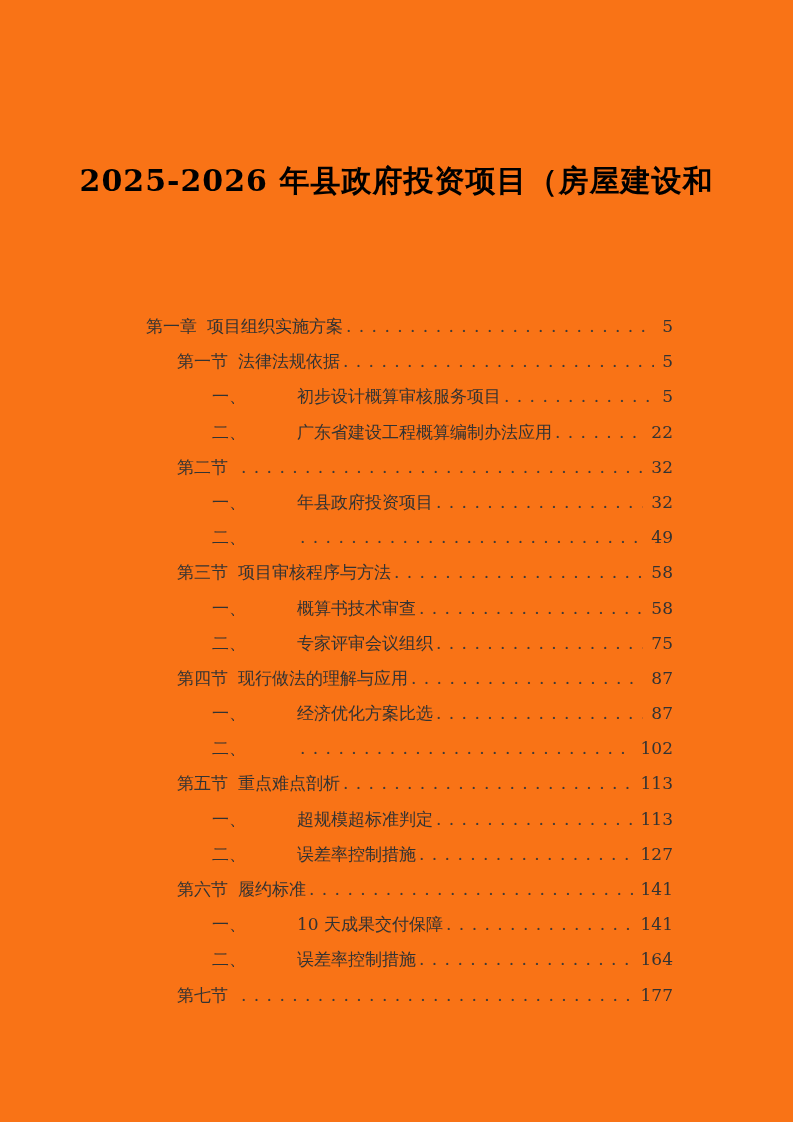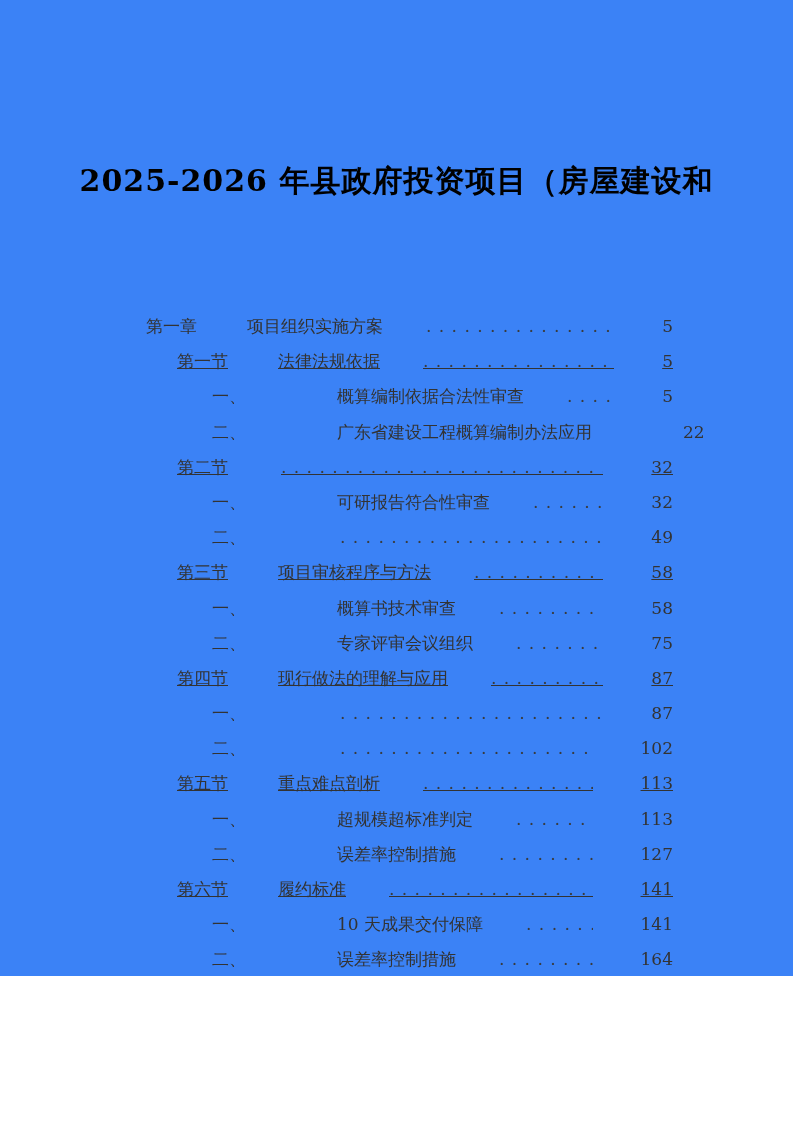--- a/index.html
+++ b/index.html
@@ -3,22 +3,22 @@
 <meta charset="utf-8">
 <style>
   html, body {
     margin: 0;
     padding: 0;
     background: #ffffff;
   }
   .page {
     position: relative;
     width: 793px;
-    height: 976px;
-    background: #3b82f6;
+    height: 1122px;
+    background: #f97316;
     overflow: hidden;
     font-family: "DejaVu Serif", "Liberation Serif", serif;
   }
   .doc-title {
     position: absolute;
     top: 158px;
     left: 60px;
     right: 60px;
     text-align: center;
     font-size: 30px;
@@ -34,24 +34,23 @@
     right: 120px;
   }
   .row {
     display: flex;
     align-items: baseline;
     height: 35.2px;
     line-height: 35.2px;
     font-size: 17px;
     color: #333333;
     white-space: nowrap;
-    gap: 40px;
   }
   .lvl1 { padding-left: 0; }
-  .lvl2 { padding-left: 31px; text-decoration: underline; }
+  .lvl2 { padding-left: 31px; }
   .lvl3 { padding-left: 66px; }
   .num  { flex: none; }
   .lvl1 .num, .lvl2 .num { margin-right: 10px; }
   .lvl3 .num {
     display: inline-block;
     width: 85px;
   }
   .lbl { flex: none; }
   .dots {
     flex: 1 1 auto;
@@ -88,41 +87,41 @@
 
     <div class="row lvl2">
       <span class="num">第一节</span>
       <span class="lbl">法律法规依据</span>
       <span class="dots">. . . . . . . . . . . . . . . . . . . . . . . . . . . . . . . . . . . . . . . . . . . . . . . . . . . . . . . . . . . . . . . . . . . . . . . . . . . . . . . . . . . . . . . . . . . . . . . . . . . . . . . . . . . . . . . . . . . . . . . . </span>
       <span class="pg">5</span>
     </div>
 
     <div class="row lvl3">
       <span class="num">一、</span>
-      <span class="lbl">概算编制依据合法性审查</span>
+      <span class="lbl">初步设计概算审核服务项目</span>
       <span class="dots">. . . . . . . . . . . . . . . . . . . . . . . . . . . . . . . . . . . . . . . . . . . . . . . . . . . . . . . . . . . . . . . . . . . . . . . . . . . . . . . . . . . . . . . . . . . . . . . . . . . . . . . . . . . . . . . . . . . . . . . . </span>
       <span class="pg">5</span>
     </div>
 
     <div class="row lvl3">
       <span class="num">二、</span>
       <span class="lbl">广东省建设工程概算编制办法应用</span>
       <span class="dots">. . . . . . . . . . . . . . . . . . . . . . . . . . . . . . . . . . . . . . . . . . . . . . . . . . . . . . . . . . . . . . . . . . . . . . . . . . . . . . . . . . . . . . . . . . . . . . . . . . . . . . . . . . . . . . . . . . . . . . . . </span>
       <span class="pg">22</span>
     </div>
 
     <div class="row lvl2">
       <span class="num">第二节</span>
       <span class="dots">. . . . . . . . . . . . . . . . . . . . . . . . . . . . . . . . . . . . . . . . . . . . . . . . . . . . . . . . . . . . . . . . . . . . . . . . . . . . . . . . . . . . . . . . . . . . . . . . . . . . . . . . . . . . . . . . . . . . . . . . </span>
       <span class="pg">32</span>
     </div>
 
     <div class="row lvl3">
       <span class="num">一、</span>
-      <span class="lbl">可研报告符合性审查</span>
+      <span class="lbl">年县政府投资项目</span>
       <span class="dots">. . . . . . . . . . . . . . . . . . . . . . . . . . . . . . . . . . . . . . . . . . . . . . . . . . . . . . . . . . . . . . . . . . . . . . . . . . . . . . . . . . . . . . . . . . . . . . . . . . . . . . . . . . . . . . . . . . . . . . . . </span>
       <span class="pg">32</span>
     </div>
 
     <div class="row lvl3">
       <span class="num">二、</span>
       <span class="dots">. . . . . . . . . . . . . . . . . . . . . . . . . . . . . . . . . . . . . . . . . . . . . . . . . . . . . . . . . . . . . . . . . . . . . . . . . . . . . . . . . . . . . . . . . . . . . . . . . . . . . . . . . . . . . . . . . . . . . . . . </span>
       <span class="pg">49</span>
     </div>
 
@@ -149,20 +148,21 @@
 
     <div class="row lvl2">
       <span class="num">第四节</span>
       <span class="lbl">现行做法的理解与应用</span>
       <span class="dots">. . . . . . . . . . . . . . . . . . . . . . . . . . . . . . . . . . . . . . . . . . . . . . . . . . . . . . . . . . . . . . . . . . . . . . . . . . . . . . . . . . . . . . . . . . . . . . . . . . . . . . . . . . . . . . . . . . . . . . . . </span>
       <span class="pg">87</span>
     </div>
 
     <div class="row lvl3">
       <span class="num">一、</span>
+      <span class="lbl">经济优化方案比选</span>
       <span class="dots">. . . . . . . . . . . . . . . . . . . . . . . . . . . . . . . . . . . . . . . . . . . . . . . . . . . . . . . . . . . . . . . . . . . . . . . . . . . . . . . . . . . . . . . . . . . . . . . . . . . . . . . . . . . . . . . . . . . . . . . . </span>
       <span class="pg">87</span>
     </div>
 
     <div class="row lvl3">
       <span class="num">二、</span>
       <span class="dots">. . . . . . . . . . . . . . . . . . . . . . . . . . . . . . . . . . . . . . . . . . . . . . . . . . . . . . . . . . . . . . . . . . . . . . . . . . . . . . . . . . . . . . . . . . . . . . . . . . . . . . . . . . . . . . . . . . . . . . . . </span>
       <span class="pg">102</span>
     </div>
 

